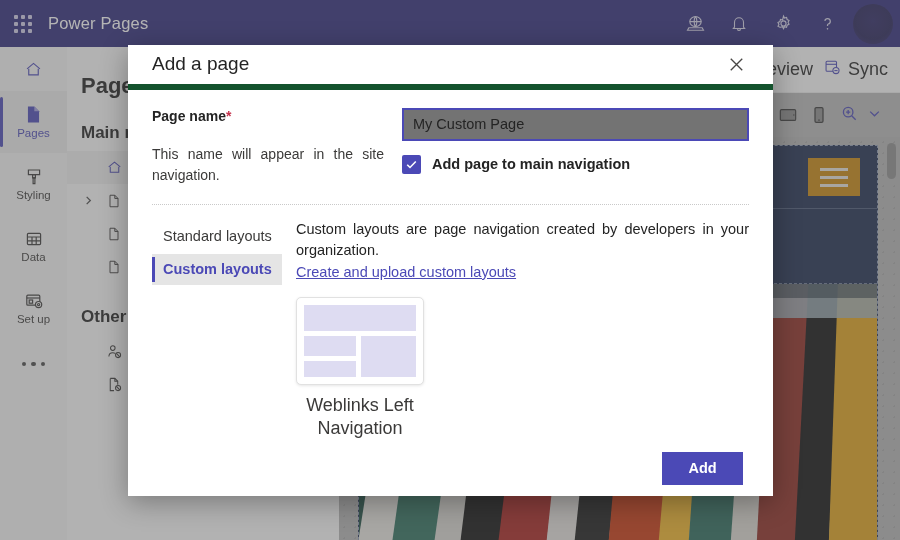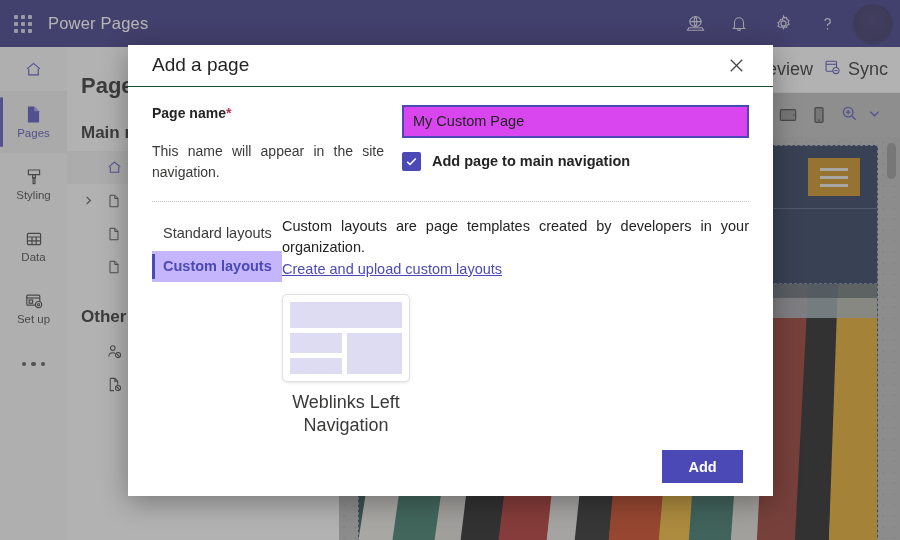--- a/index.html
+++ b/index.html
@@ -85,47 +85,47 @@
   .scrollthumb{position:absolute;right:4px;top:6px;width:9px;height:36px;
     background:#8f8f8f;border-radius:5px;cursor:pointer;}
 
   
   .dim{position:absolute;inset:0;background:rgba(90,90,90,.45);}
 
   
   .modal{position:absolute;left:128px;top:45px;width:645px;height:451px;background:#ffffff;
     box-shadow:0 6px 26px rgba(0,0,0,.32);display:flex;flex-direction:column;}
   .mhead{height:54px;display:flex;align-items:center;padding:0 22px 0 24px;
-    border-bottom:1px solid #14532d;}
+    border-bottom:6px solid #14532d;}
   .mtitle{font-size:19px;color:#242424;font-weight:400;}
   .mclose{margin-left:auto;width:30px;height:30px;display:flex;align-items:center;
     justify-content:center;color:#484644;cursor:pointer;border-radius:3px;}
   .mbody{flex:1;padding:18px 24px 0 24px;position:relative;}
 
   .row1{display:flex;gap:18px;}
   .lcol{width:232px;}
   .rcol{flex:1;}
   .flabel{font-size:14px;color:#242424;font-weight:700;margin-bottom:20px;}
   .req{color:#c4314b;font-weight:700;}
   .fhelp{font-size:14px;color:#3b3a39;line-height:1.5;text-align:justify;}
   .tinput{width:100%;height:33px;box-sizing:border-box;border:2px solid #4b49b6;
     padding:0 9px;font-size:14.5px;color:#242424;font-family:"Liberation Sans",sans-serif;
-    outline:none;background:#d946ef;position:relative;}
+    outline:none;background:#737373;position:relative;}
   .cbrow{display:flex;align-items:center;gap:11px;margin-top:14px;cursor:pointer;}
   .cbox{width:19px;height:19px;background:#4b49b6;border-radius:2px;display:flex;
     align-items:center;justify-content:center;}
   .cblabel{font-size:14.5px;color:#242424;font-weight:bold;}
 
   .divider{border-top:1px dotted #c9c9c9;margin:18px 0 14px 0;}
 
-  .row2{display:flex;gap:0;}
+  .row2{display:flex;gap:14px;}
   .tabs{width:130px;display:flex;flex-direction:column;gap:2px;padding-top:2px;}
   .tab{position:relative;height:31px;display:flex;align-items:center;padding-left:11px;
     font-size:14.5px;color:#3b3a39;cursor:pointer;}
-  .tab.sel{background:#c4b5fd;color:#4b49b6;font-weight:700;}
+  .tab.sel{background:#e5e5e5;color:#4b49b6;font-weight:700;}
   .tab.sel::before{content:"";position:absolute;left:0;top:3px;bottom:3px;width:3px;
     background:#4b49b6;}
   .tabpane{flex:1;}
   .panetext{font-size:14.5px;color:#242424;line-height:1.45;text-align:justify;}
   .panelink{display:inline-block;margin-top:3px;font-size:14.5px;color:#4b49b6;
     text-decoration:underline;cursor:pointer;}
   .cards{margin-top:16px;display:flex;gap:16px;}
   .card{width:128px;cursor:pointer;}
   .thumb{width:128px;height:88px;background:#ffffff;border:1px solid #e1e1e1;
     border-radius:5px;box-shadow:0 1px 3px rgba(0,0,0,.10);padding:7px;box-sizing:border-box;
@@ -437,21 +437,21 @@
       <div class="tabs">
         <div class="tab">
           <span>Standard layouts</span>
         </div>
         <div class="tab sel">
           <span>Custom layouts</span>
         </div>
       </div>
 
       <div class="tabpane">
-        <div class="panetext">Custom layouts are page templates created by developers in your organization.</div>
+        <div class="panetext">Custom layouts are page navigation created by developers in your organization.</div>
         <a class="panelink">Create and upload custom layouts</a>
         <div class="cards">
           <div class="card">
             <div class="thumb">
               <div class="tTop"></div>
               <div class="tBody">
                 <div class="tLeft">
                   <div class="tL1"></div>
                   <div class="tL2"></div>
                 </div>

